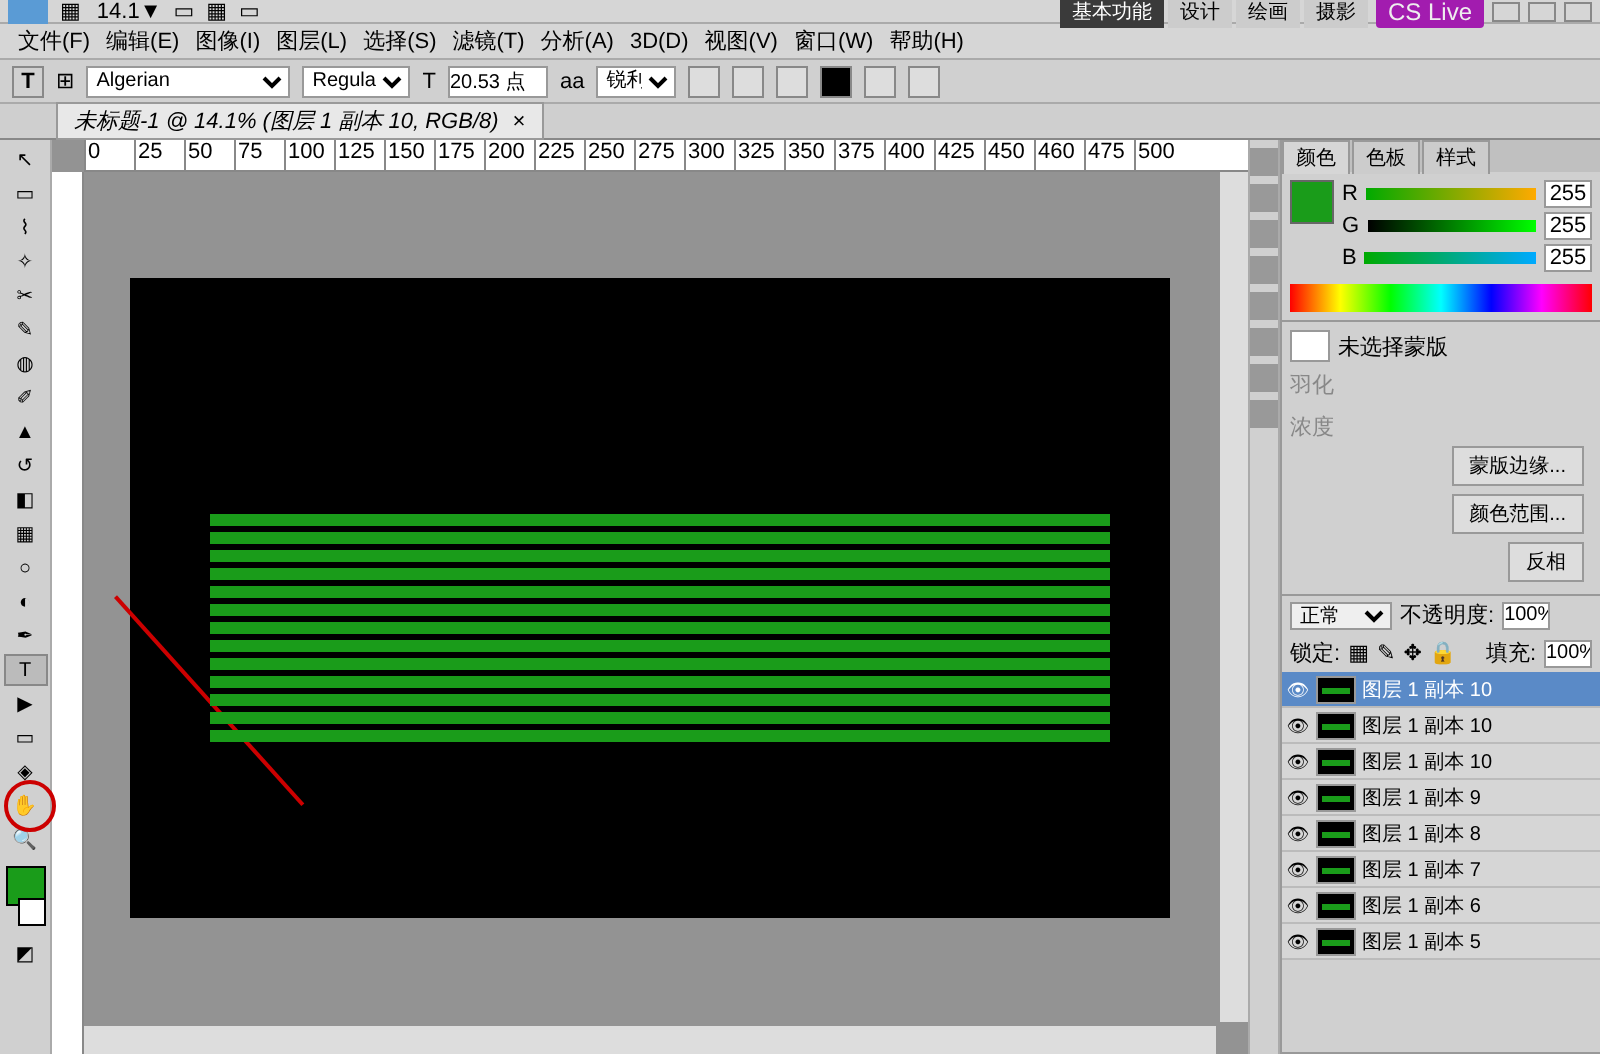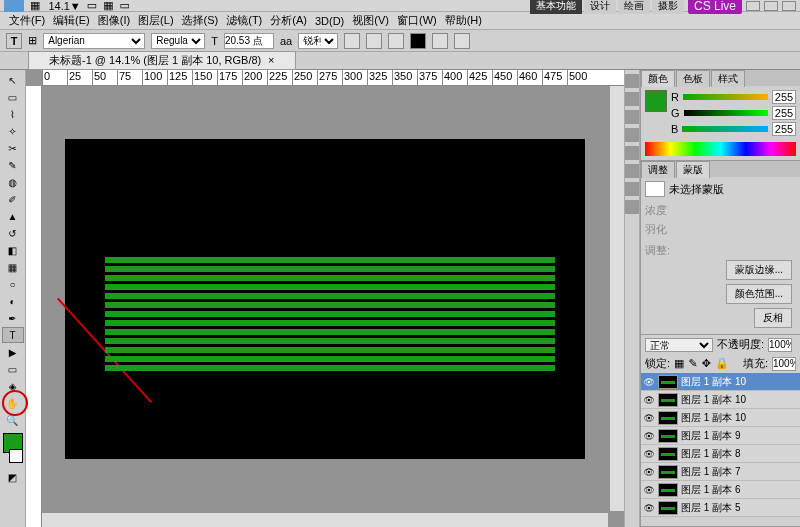--- a/index.html
+++ b/index.html
@@ -17,21 +17,21 @@
 .menubar { height: 18px; display: flex; align-items: center; padding: 0 6px; gap: 2px; border-bottom: 1px solid #aaa; }
 .menubar span { padding: 1px 3px; font-size: 11px; cursor: default; }
 
 .optbar { height: 22px; display: flex; align-items: center; padding: 0 6px; gap: 6px; border-bottom: 1px solid #aaa; background: #d0d0d0; }
 .optbar .tool-ind { width: 16px; height: 16px; border: 1px solid #888; display: flex; align-items: center; justify-content: center; font-weight: bold; }
 .optbar select, .optbar input { height: 16px; font-size: 10px; border: 1px solid #999; background: #fff; }
 .optbar .sz { width: 50px; }
 .optbar .btn { width: 16px; height: 16px; border: 1px solid #888; background: #ddd; }
 
 .doc-tab-row { height: 18px; display: flex; align-items: center; padding-left: 28px; border-bottom: 1px solid #888; background: #cfcfcf; }
-.doc-tab { background: #e8e8e8; padding: 1px 20px; border: 1px solid #999; font-size: 10px; }
+.doc-tab { background: #e8e8e8; padding: 1px 8px; border: 1px solid #999; font-size: 10px; font-style: italic; }
 .doc-tab .x { margin-left: 4px; }
 
 .main { position: absolute; top: 70px; left: 0; right: 0; bottom: 0; display: flex; }
 
 .toolbox { width: 26px; background: #d0d0d0; border-right: 1px solid #aaa; display: flex; flex-direction: column; align-items: center; padding-top: 2px; }
 .tool { width: 22px; height: 16px; margin-bottom: 1px; display: flex; align-items: center; justify-content: center; font-size: 10px; border: 1px solid transparent; }
 .tool.sel { background: #bbb; border: 1px solid #888; }
 .colorwell { width: 20px; height: 20px; background: #1a9c1a; border: 1px solid #000; margin-top: 4px; }
 .colorwell2 { width: 14px; height: 14px; background: #fff; border: 1px solid #000; margin-top: -4px; margin-left: 6px; }
 .circle-highlight { position: absolute; left: 2px; top: 320px; width: 26px; height: 26px; border: 2px solid #c00; border-radius: 50%; pointer-events: none; z-index: 100; }
@@ -259,43 +259,38 @@
                 <div class="rgb-slider b"></div>
                 <span class="rgb-val">255</span>
               </div>
           </div>
         </div>
         <div class="spectrum"></div>
       </div>
     </div>
 
     <div class="panel">
-      <div class="panel-tabs">
-        <span class="panel-tab">调整</span>
-        <span class="panel-tab act">蒙版</span>
-      </div>
       <div class="panel-body">
         <div class="mask-row">
           <div class="mask-thumb"></div>
           <span>未选择蒙版</span>
         </div>
+        <div style="color:#888; margin-top:4px"><span>羽化</span></div>
         <div style="color:#888; margin-top:6px"><span>浓度</span></div>
-        <div style="color:#888; margin-top:4px"><span>羽化</span></div>
-        <div style="color:#888; margin-top:6px">调整:</div>
         <div style="text-align:center">
           <div class="mask-btn">蒙版边缘...</div><br style="clear:both">
           <div class="mask-btn">颜色范围...</div><br style="clear:both">
           <div class="mask-btn">反相</div><br style="clear:both">
         </div>
       </div>
     </div>
 
     <div class="panel" style="flex:1; display:flex; flex-direction:column">
       <div class="layer-opts">
-        <select style="width:68px"><option>正常</option></select>
+        <select style="width:51px"><option>正常</option></select>
         <span>不透明度:</span>
         <input class="opc" value="100%" style="">
       </div>
       <div class="layer-opts">
         <span>锁定:</span>
         <span>▦</span>
         <span>✎</span>
         <span>✥</span>
         <span>🔒</span>
         <span style="margin-left:auto">填充:</span>

